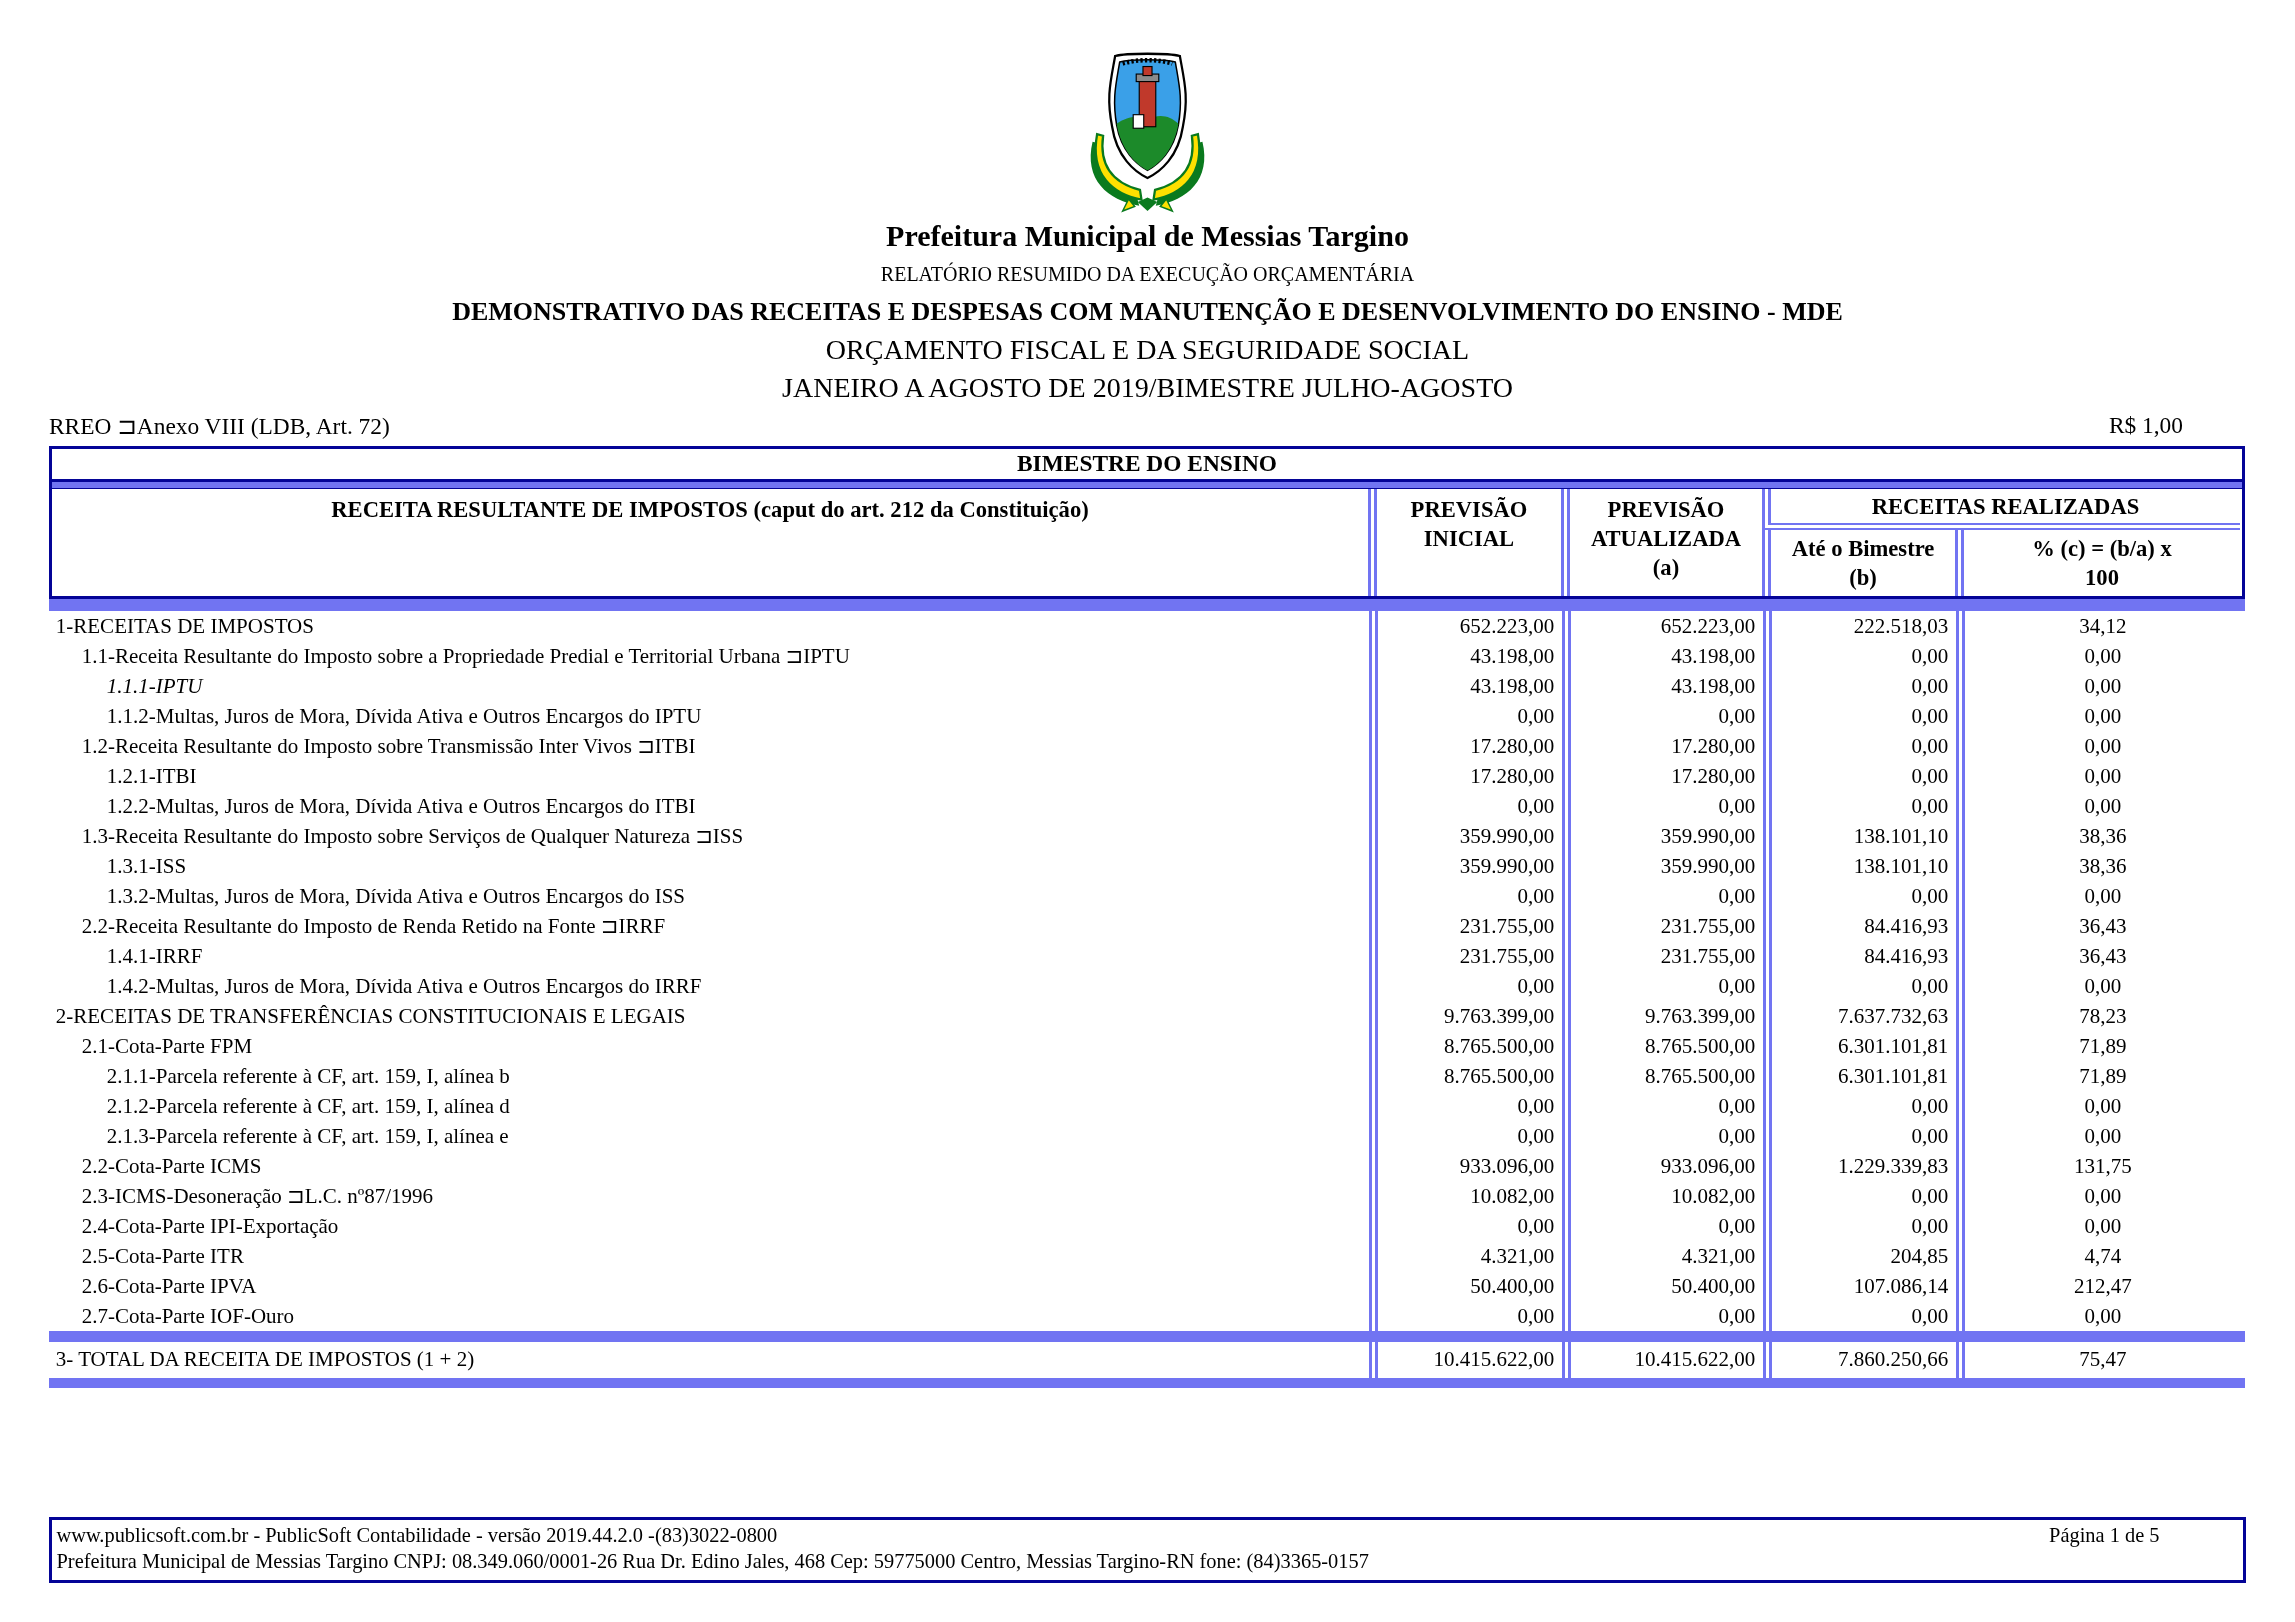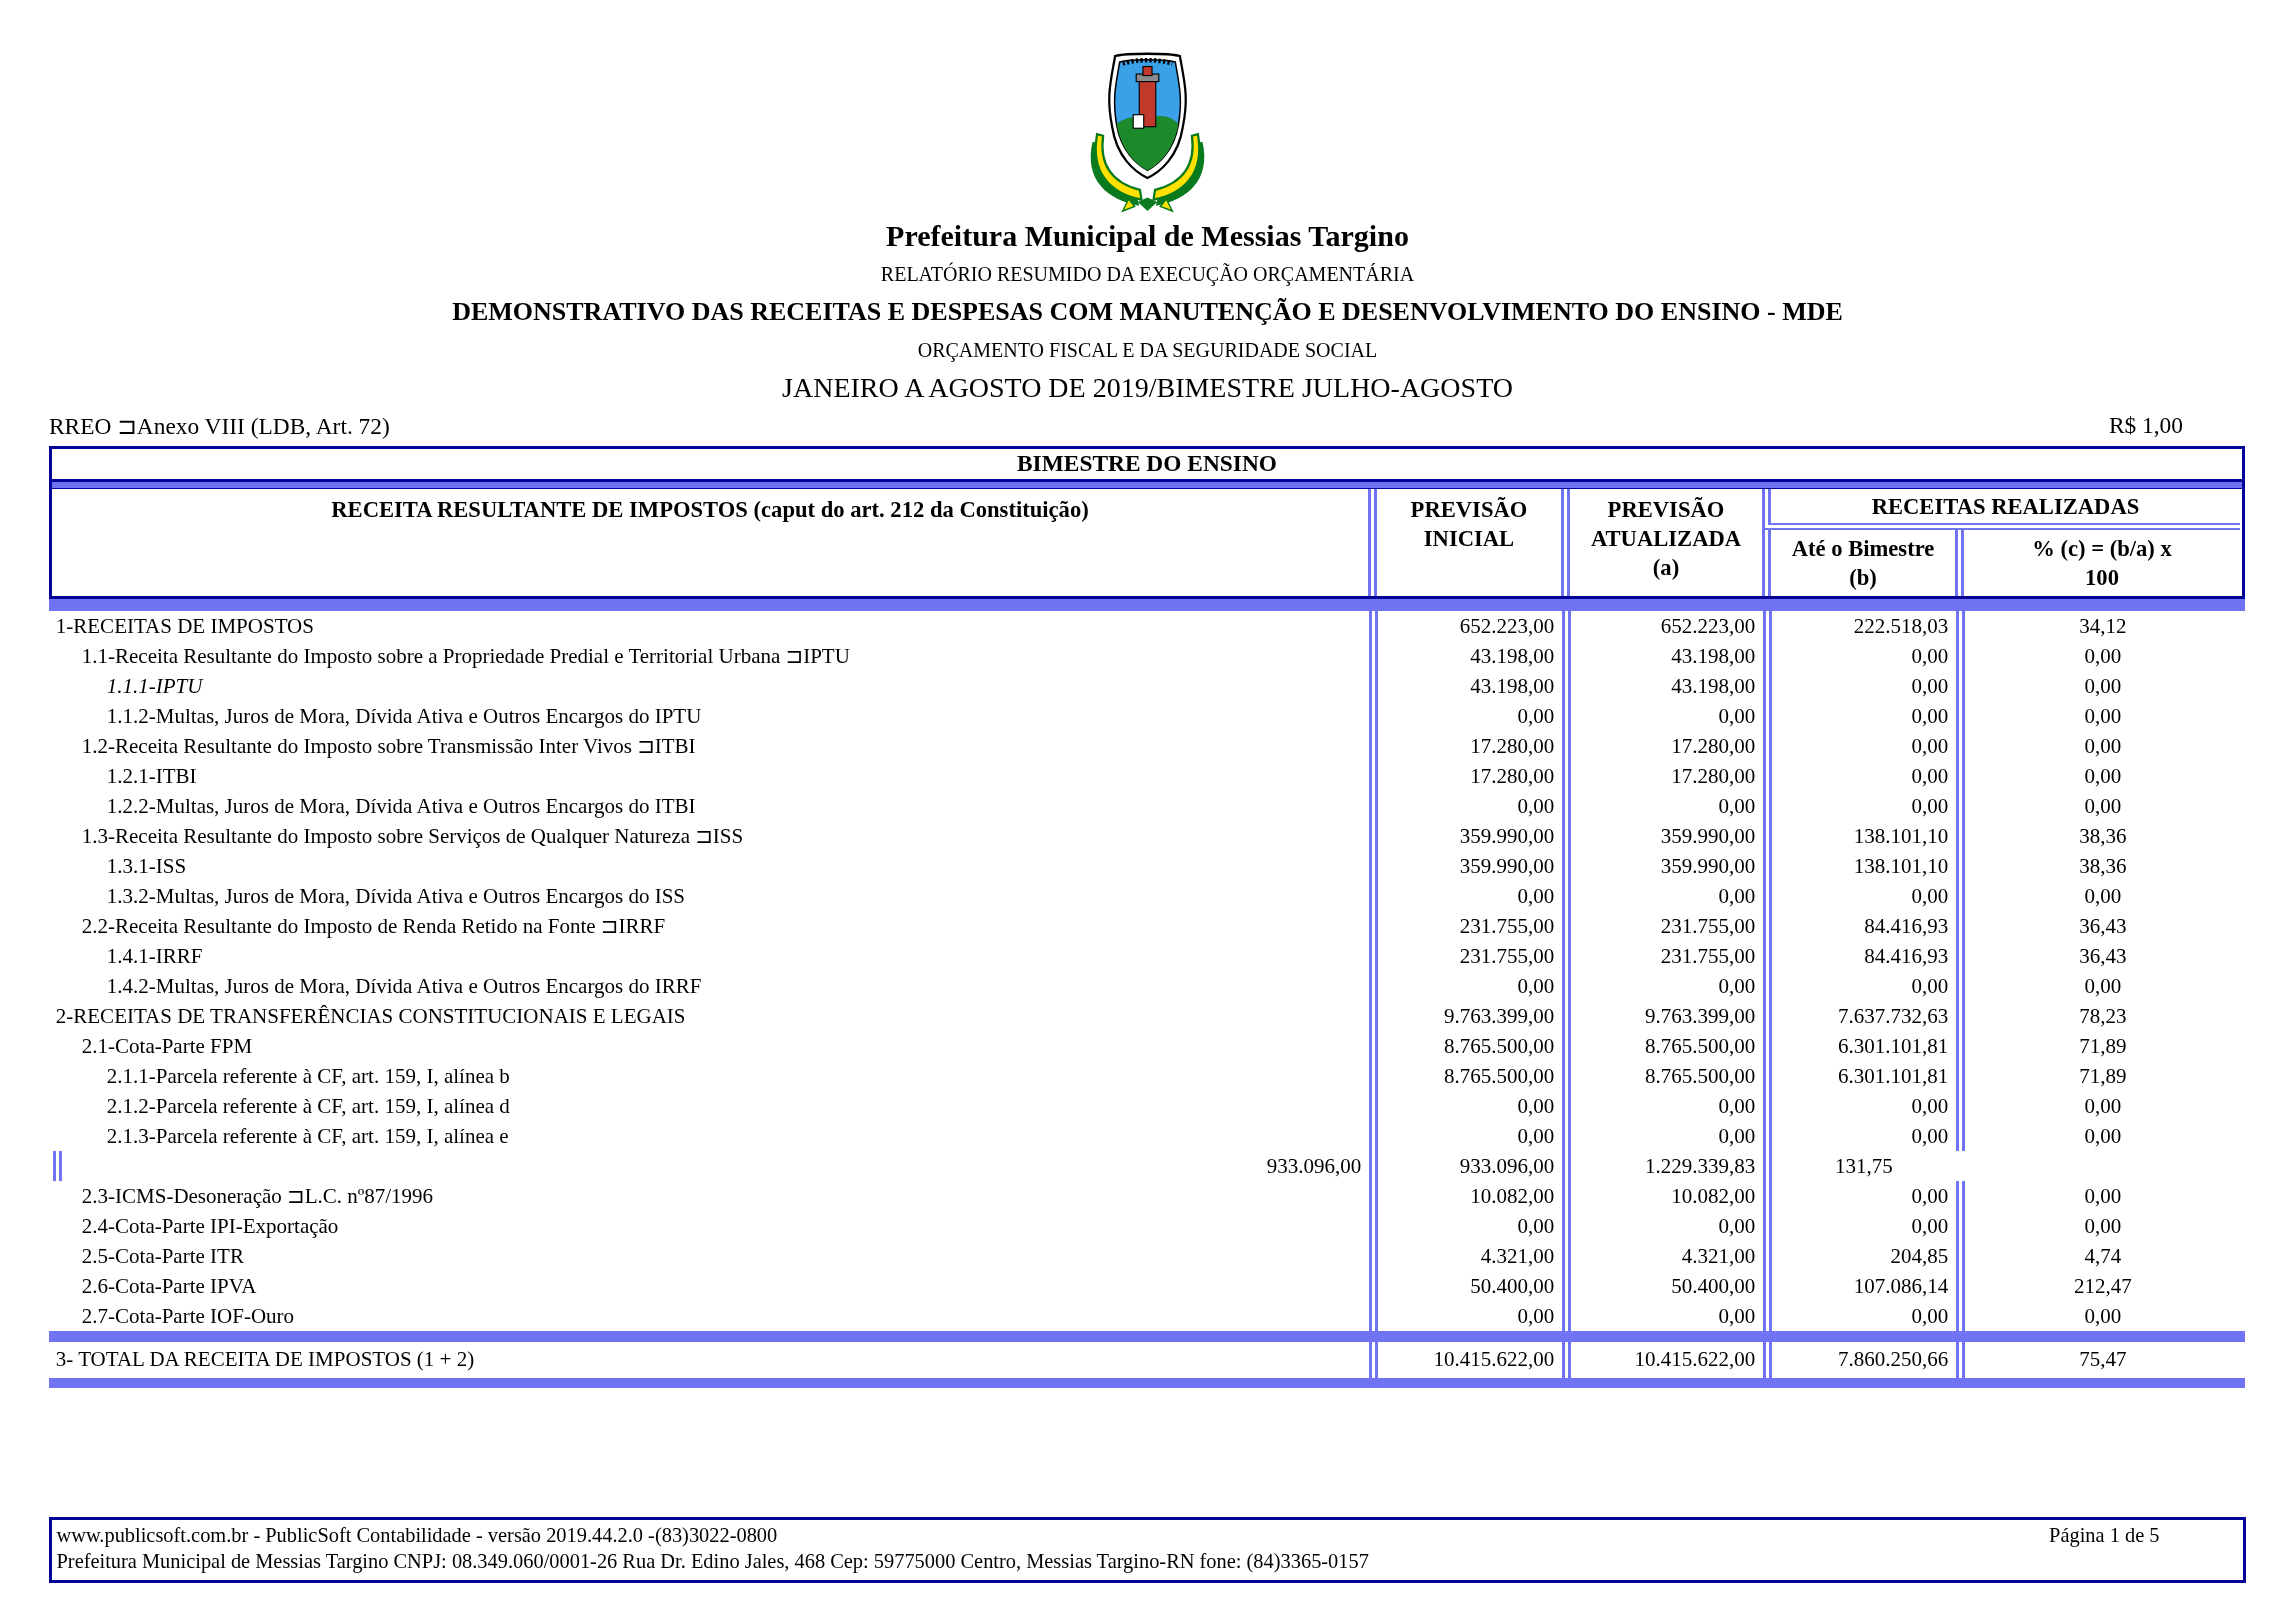--- a/index.html
+++ b/index.html
@@ -9,21 +9,21 @@
     font-family:"Liberation Serif", serif; color:#000;
   }
   .page { position:absolute; inset:0; }
 
   
   .logo-wrap { padding-top:51px; display:flex; justify-content:center; }
   .titles { text-align:center; margin-top:4px; }
   .t1 { font-size:30px; font-weight:bold; line-height:38px; }
   .t2 { font-size:20px; line-height:38px; font-stretch:condensed; }
   .t3 { font-size:26px; font-weight:bold; line-height:38px; }
-  .t4 { font-size:20px; line-height:38px; }
+  .t4 { font-size:28px; line-height:38px; }
   .t5 { font-size:28px; line-height:38px; }
 
   .meta-row {
     margin:4.5px 50px 6px 49px; display:flex; justify-content:space-between;
     font-size:23.4px;
   }
   .meta-row .cur { padding-right:62px; }
 
   
   .tablebox { margin:0 50px 0 49px; }
@@ -267,20 +267,21 @@
           <div class="tcell val pct">0,00</div>
         </div>
         <div class="trow">
           <div class="tcell lab" style="padding-left: 54px;">2.1.3-Parcela referente à CF, art. 159, I, alínea e</div>
           <div class="tcell val">0,00</div>
           <div class="tcell val">0,00</div>
           <div class="tcell val">0,00</div>
           <div class="tcell val pct">0,00</div>
         </div>
         <div class="trow">
+          <div class="tcell lab" style="padding-left: 29px;">2.2-Cota-Parte ICMS</div>
           <div class="tcell val">933.096,00</div>
           <div class="tcell val">933.096,00</div>
           <div class="tcell val">1.229.339,83</div>
           <div class="tcell val pct">131,75</div>
         </div>
         <div class="trow">
           <div class="tcell lab" style="padding-left: 29px;">2.3-ICMS-Desoneração ⊐L.C. nº87/1996</div>
           <div class="tcell val">10.082,00</div>
           <div class="tcell val">10.082,00</div>
           <div class="tcell val">0,00</div>

